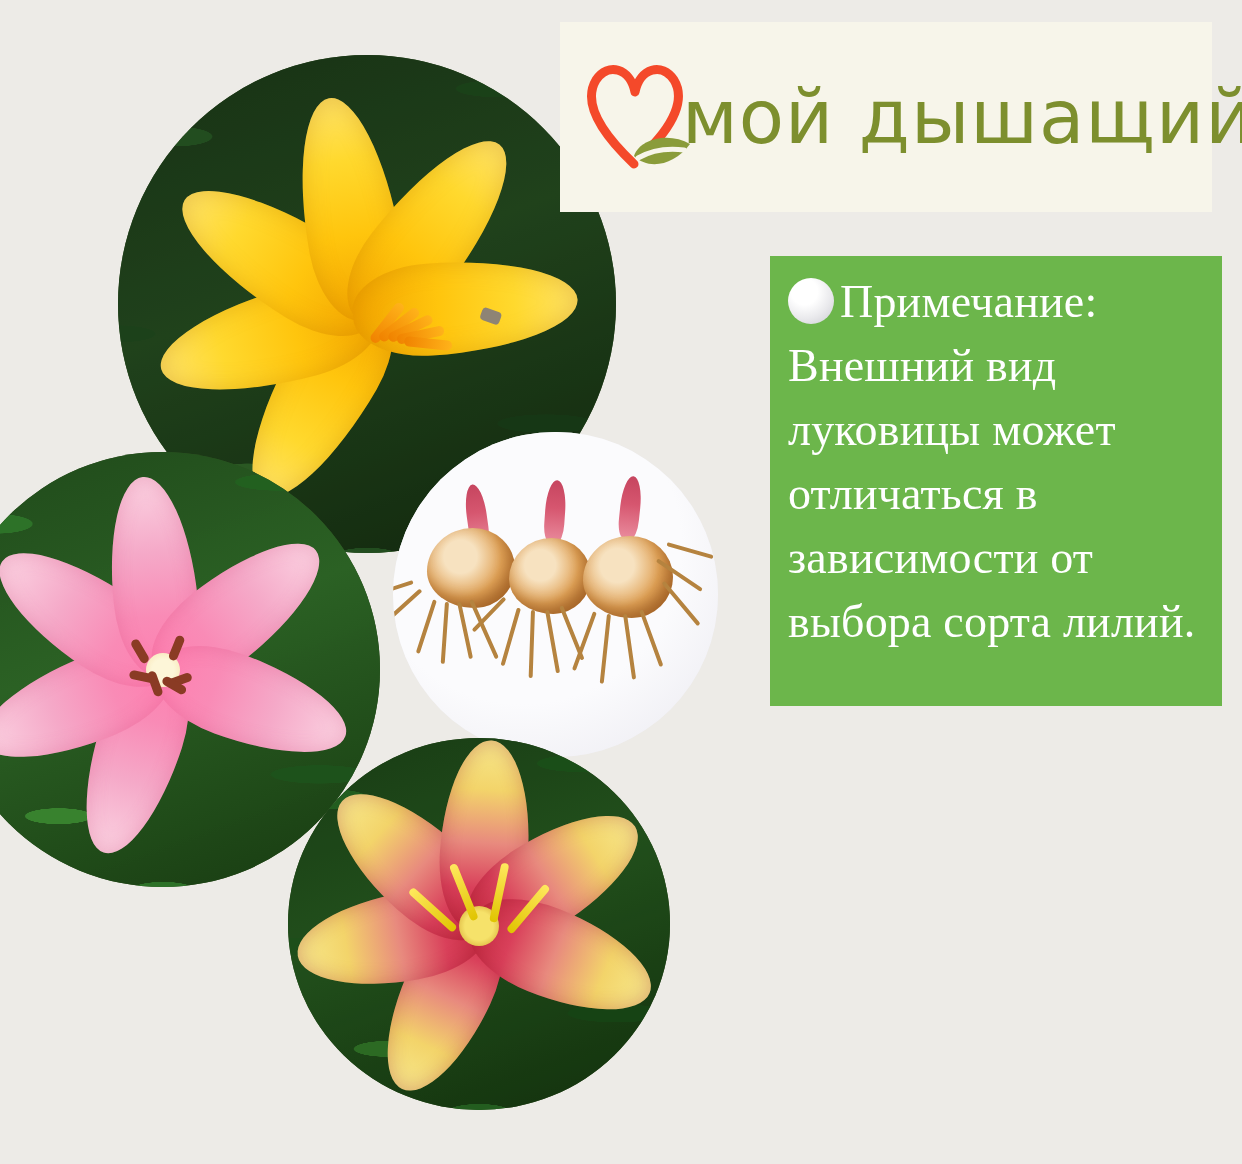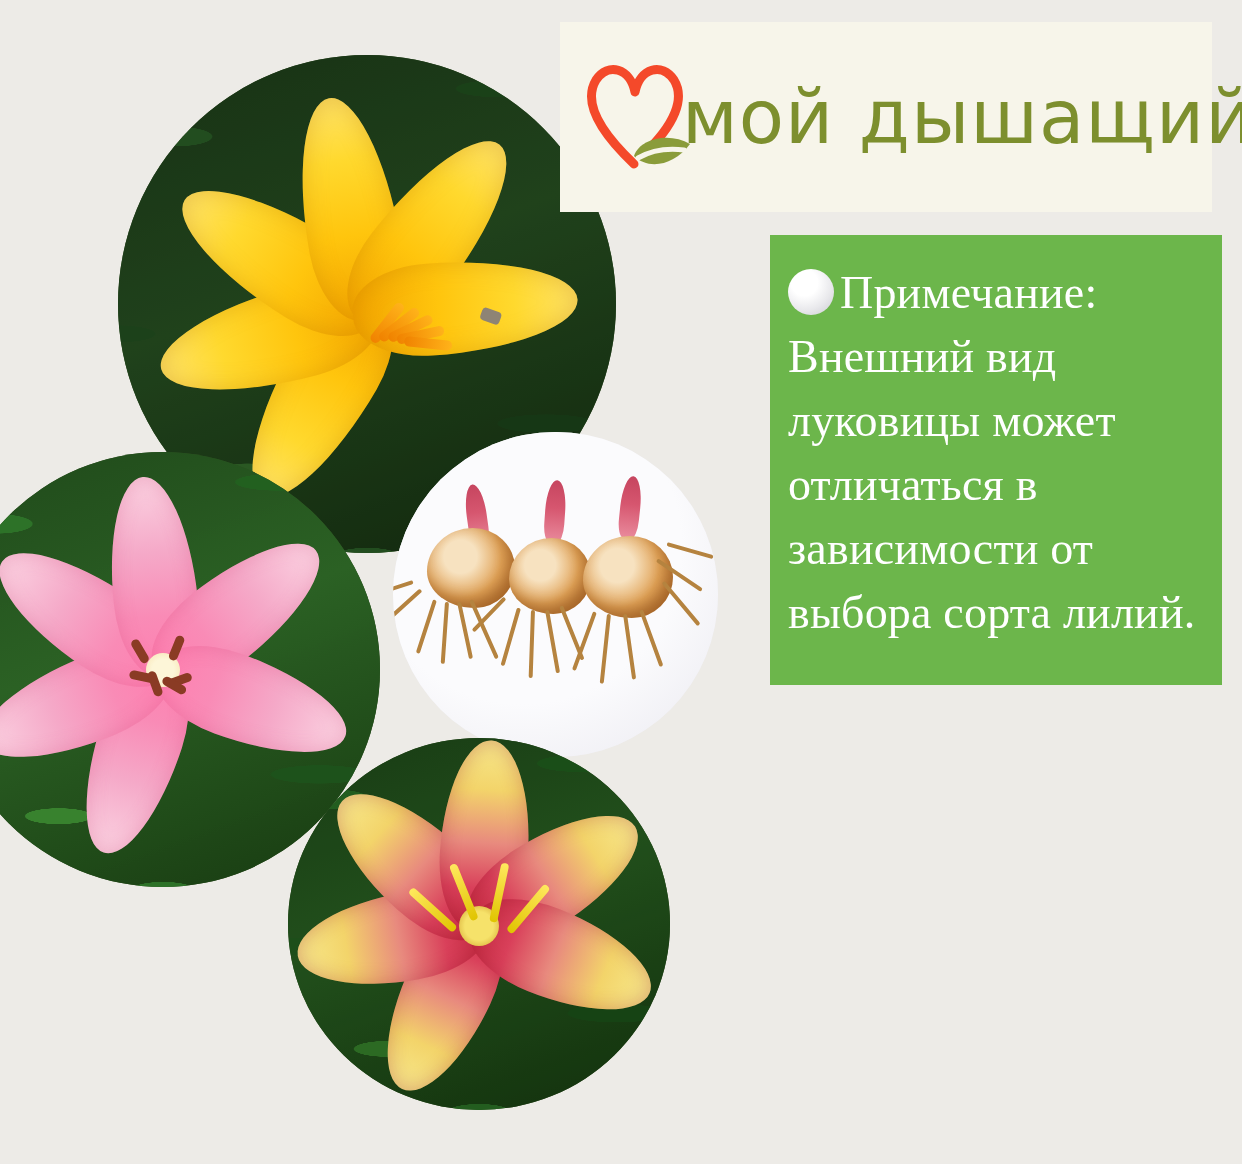--- a/index.html
+++ b/index.html
@@ -113,24 +113,24 @@
     box-shadow:inset 0 0 20px rgba(150,20,40,.32);
   }
   .rylily .stam span{
     position:absolute;width:8px;height:60px;border-radius:5px;
     background:linear-gradient(to bottom,#ffe85e,#e0c400);
     transform-origin:50% 100%;
   }
 
   
   .note-green{
-    position:absolute;left:770px;top:235px;width:452px;height:450px;
+    position:absolute;left:770px;top:256px;width:452px;height:450px;
     background:#6cb64b;
     box-sizing:border-box;
-    padding:26px 16px 0 18px;
+    padding:14px 16px 0 18px;
   }
   .note-green .txt{
     color:#ffffff;
     font-size:46px;line-height:64px;
     font-family:"Liberation Serif", serif;
     letter-spacing:.2px;
   }
   .note-pale{
     position:absolute;left:712px;top:733px;width:510px;height:322px;
     background:#eaf5ec;

